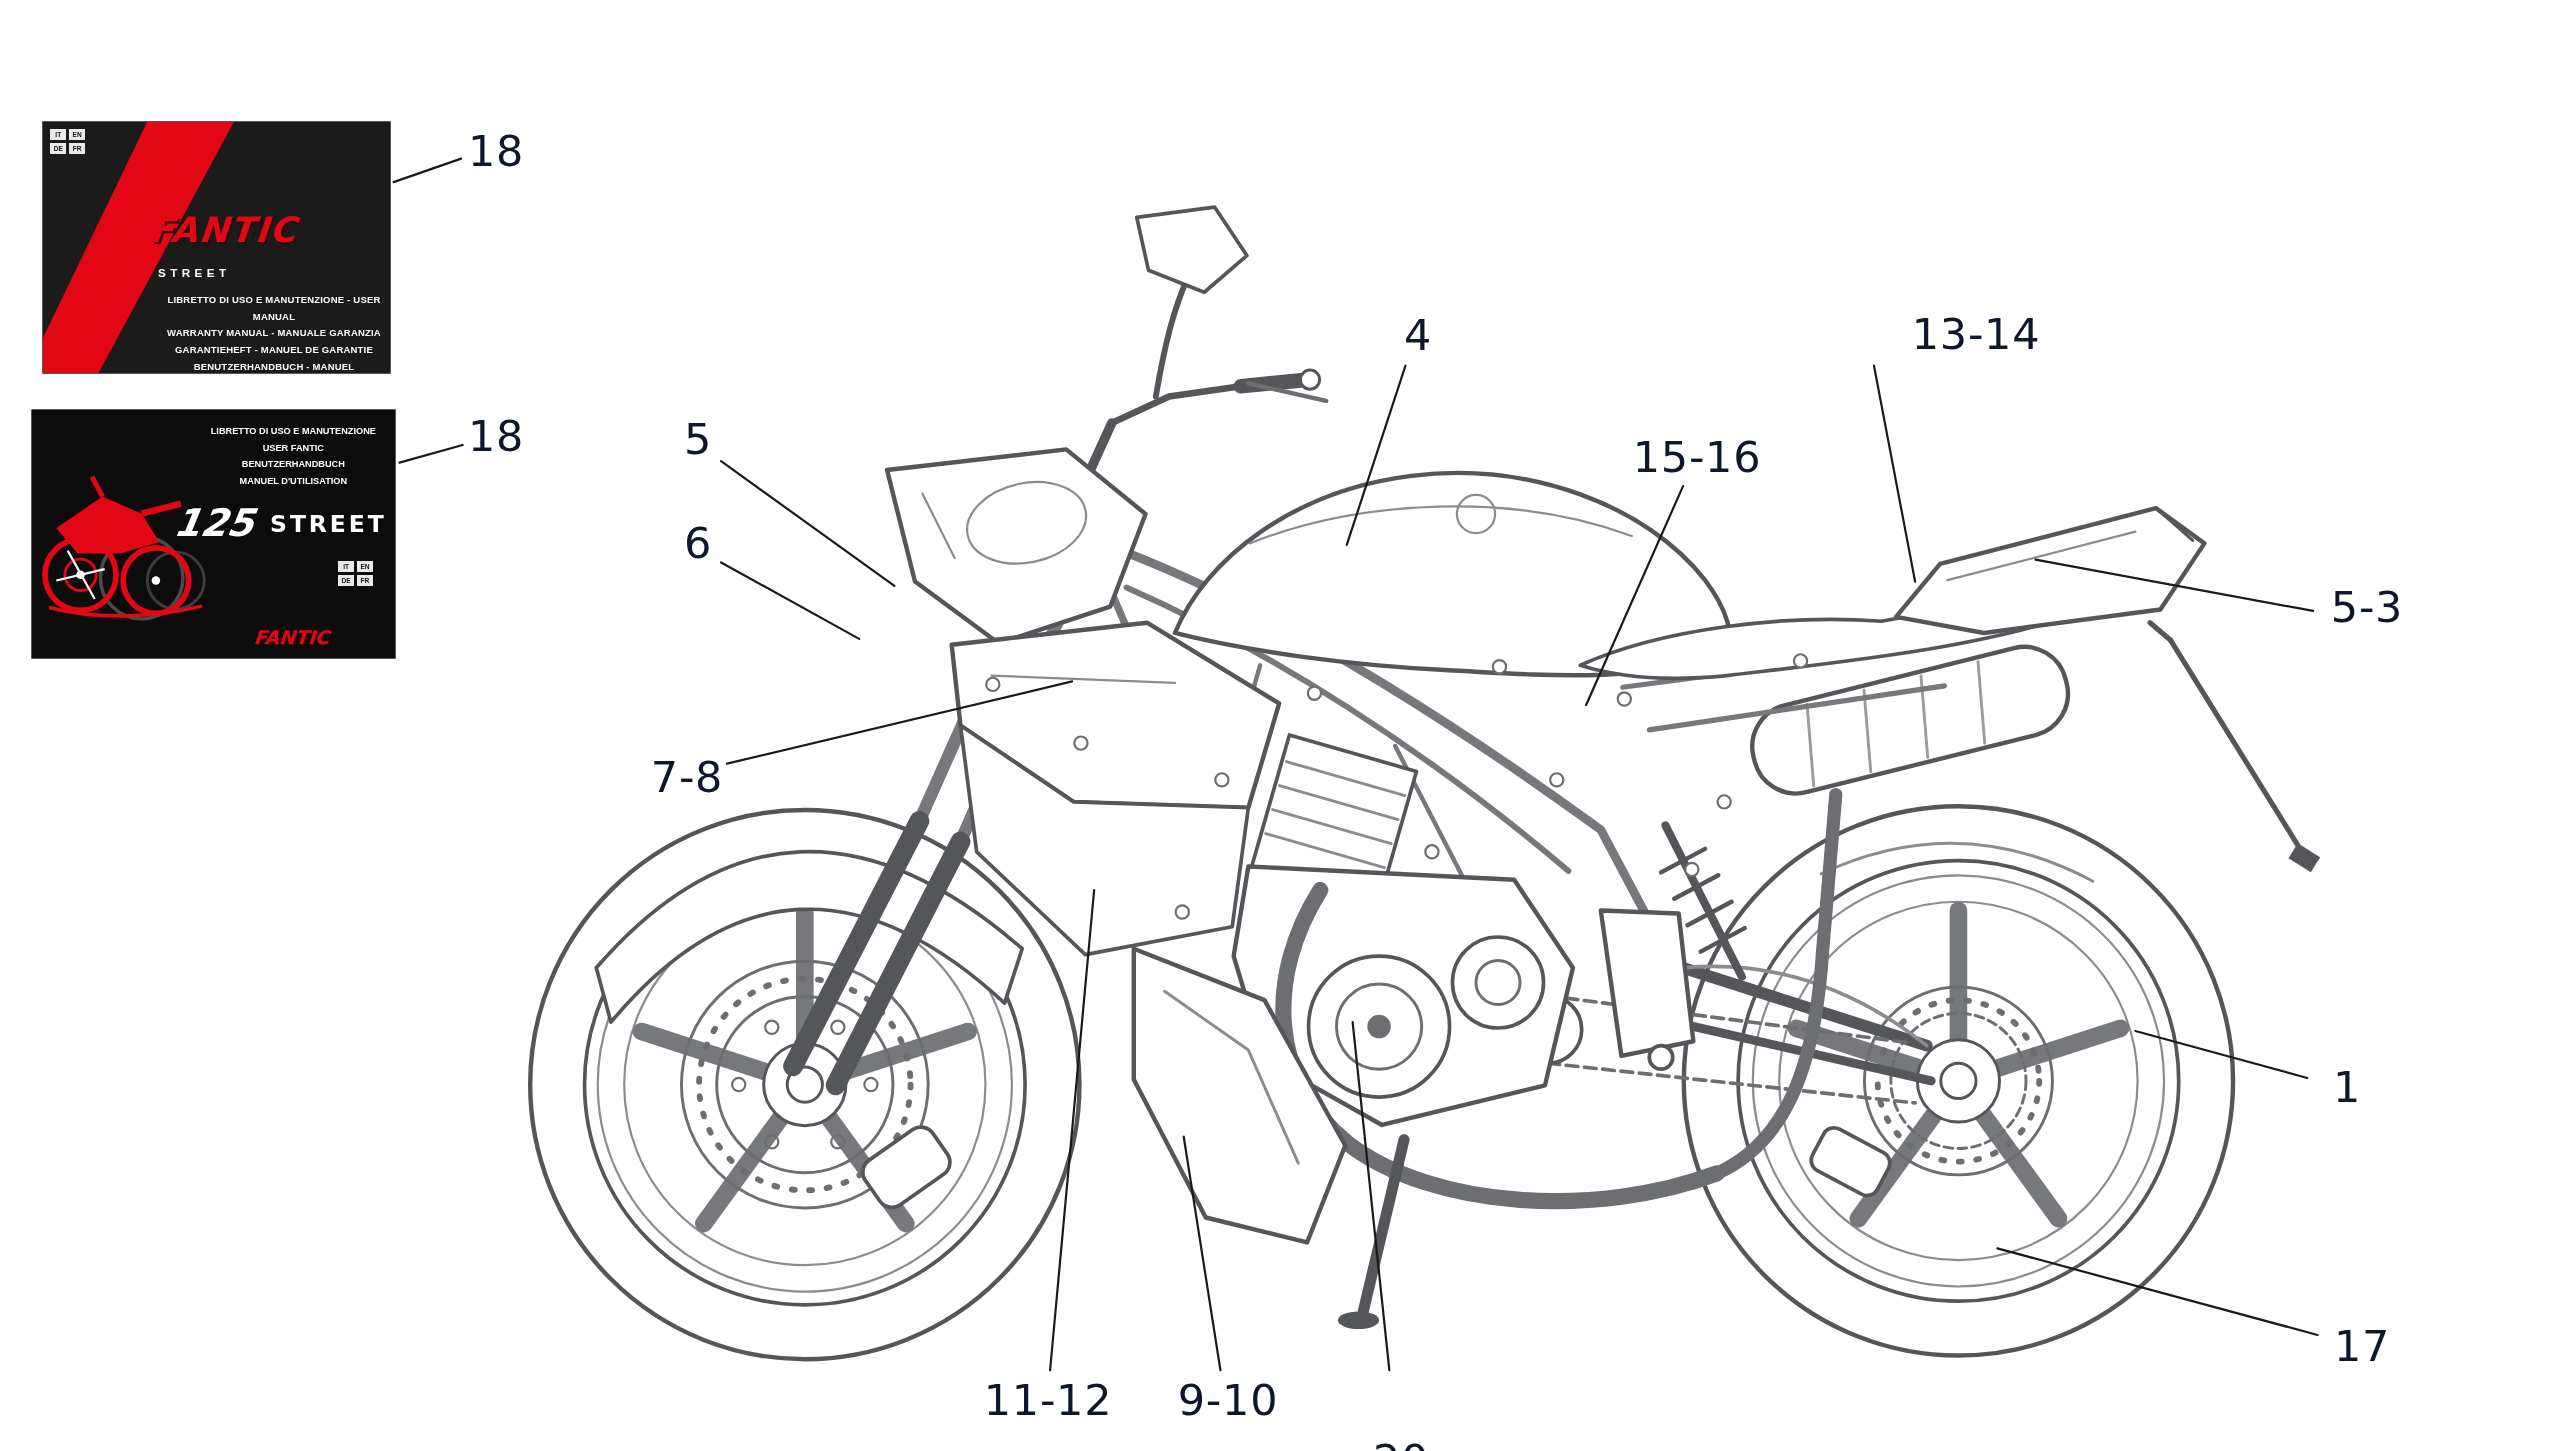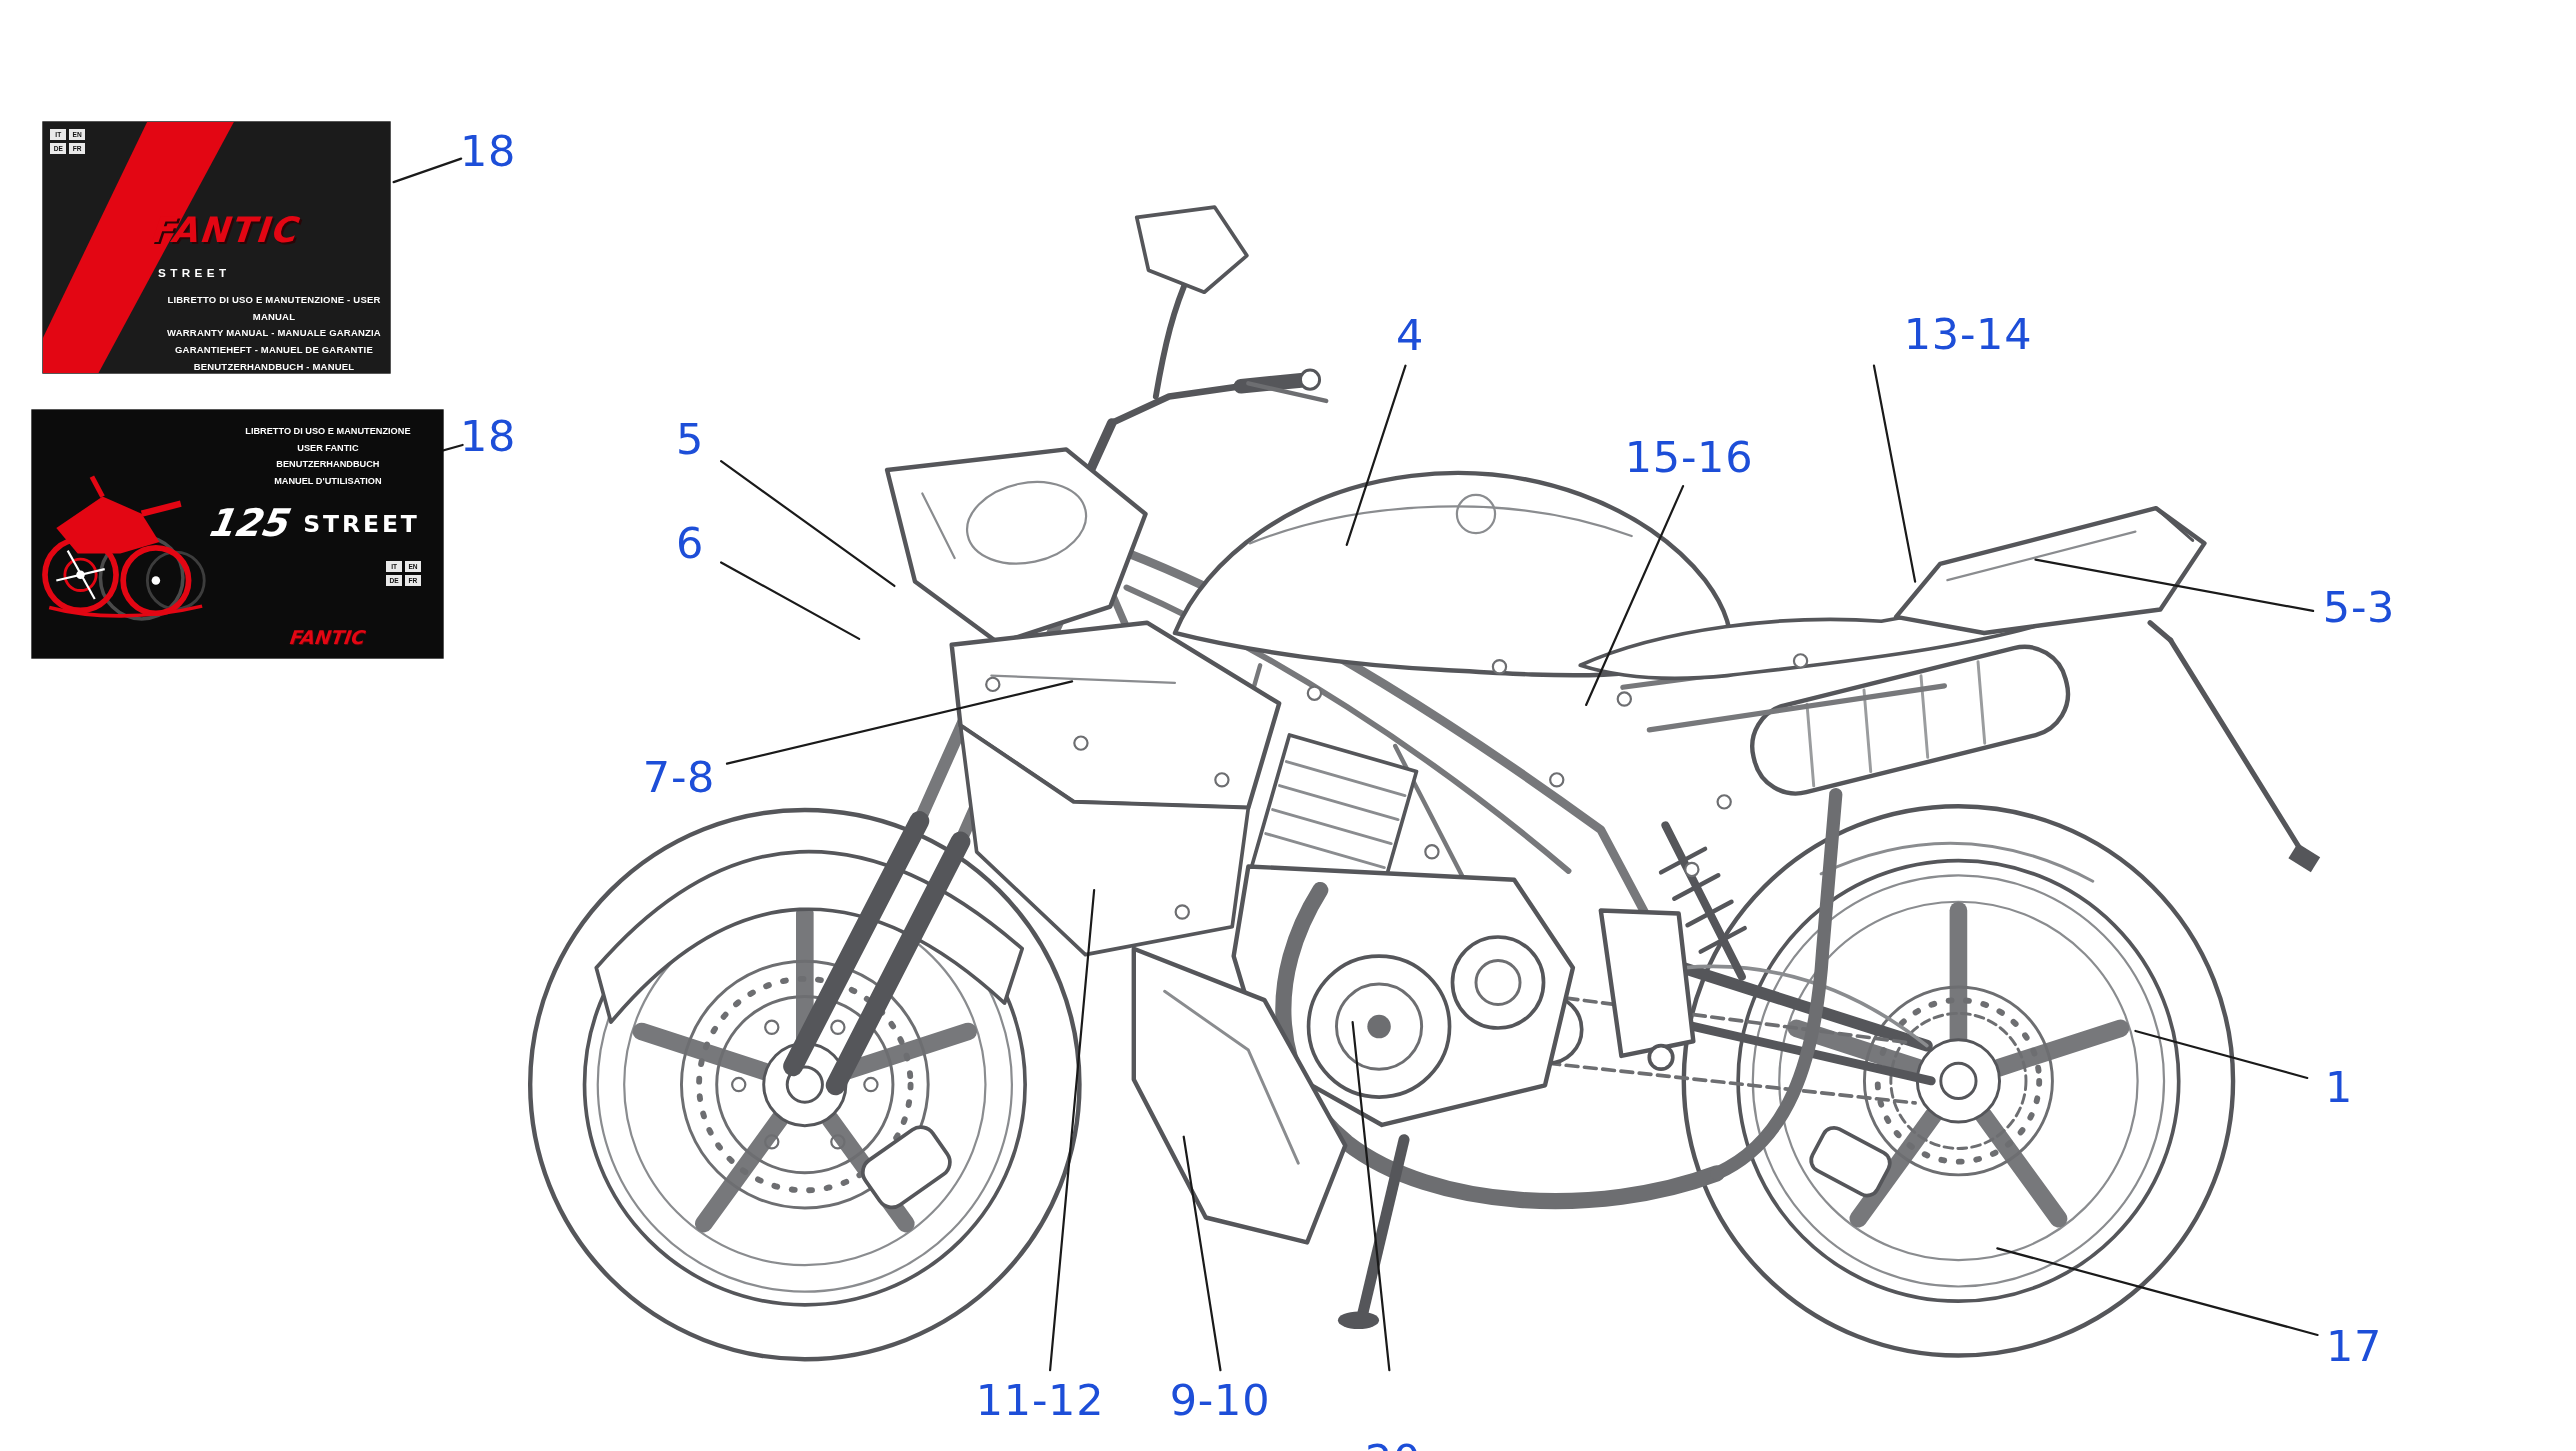--- a/index.html
+++ b/index.html
@@ -2,21 +2,21 @@
 <html style="font-size:11.7px"><head>
 <meta charset="utf-8">
 <style>
   html,body{margin:0;padding:0;background:#ffffff;}
   .stage{position:relative;width:2576px;height:1451px;background:#ffffff;overflow:hidden;
          font-family:"DejaVu Sans",sans-serif;}
   .art{position:absolute;left:0;top:0;width:2576px;height:1451px;}
 
   
   .callout{position:absolute;transform:translate(-50%,-50%);
-           font:400 43px "DejaVu Sans",sans-serif;color:#1d4ed8;letter-spacing:0.7px;white-space:nowrap;}
+           font:400 43px "DejaVu Sans",sans-serif;color:#0f172a;letter-spacing:0.7px;white-space:nowrap;margin-left:8px;}
   .p1{left:2339px;top:1087px}.p2_3{left:2359px;top:607px}.p4{left:1410px;top:335px}
   .p5{left:690px;top:439px}.p6{left:690px;top:543px}.p7_8{left:679px;top:777px}
   .p9_10{left:1220px;top:1400px}.p11_12{left:1040px;top:1400px}.p13_14{left:1968px;top:334px}
   .p15_16{left:1689px;top:457px}.p17{left:2354px;top:1346px}.p18{left:488px;top:151px}
   .p19{left:488px;top:436px}.p20{left:1393px;top:1460px}
 
   
   .booklet{position:absolute;box-shadow:0 0 0 0.7px #111;}
   .b18{left:43px;top:122px;width:347px;height:251px;background:#1b1b1b;}
   .b18-stripe{position:absolute;left:0;top:0;width:100%;height:100%;background:#e30613;
@@ -26,21 +26,21 @@
         justify-content:center;font:700 6.6px "Liberation Sans",sans-serif;}
   .b18-flags{left:7.3px;top:7.3px;}
   .b18-brand{position:absolute;left:110px;top:88px;z-index:2;color:#e30613;
              font:italic 900 35px "DejaVu Sans",sans-serif;letter-spacing:1.5px;
              transform:skewX(-8deg);text-shadow:2.2px 2.2px 0 #2a0507;}
   .b18-model{position:absolute;left:115px;top:144px;z-index:2;color:#ffffff;
              font:700 11.7px "Liberation Sans",sans-serif;letter-spacing:4.4px;}
   .b18-lines{position:absolute;left:115px;top:170px;z-index:2;color:#ffffff;
              font:700 9.5px/1.75 "Liberation Sans",sans-serif;letter-spacing:0.2px;text-align:center;}
 
-  .b19{left:32px;top:410px;width:411px;height:248px;background:#0c0c0c;}
+  .b19{left:32px;top:410px;width:363px;height:248px;background:#0c0c0c;}
   .b19-art{position:absolute;left:2.9px;top:14.7px;width:192px;height:220px;}
   .b19-lines{position:absolute;left:46%;top:13.2px;width:52%;text-align:center;color:#ffffff;
              font:700 9.2px/1.8 "Liberation Sans",sans-serif;}
   .b19-model{position:absolute;left:40%;top:91px;width:58%;text-align:center;color:#ffffff;white-space:nowrap;}
   .n125{display:inline-block;font:italic 900 38px "DejaVu Sans",sans-serif;transform:skewX(-12deg);margin-right:8.8px;}
   .street{display:inline-block;font:700 23.5px "DejaVu Sans",sans-serif;letter-spacing:2.9px;vertical-align:4.4px;}
   .b19-flags{right:22px;top:151px;}
   .b19-brand{position:absolute;left:46%;bottom:10.3px;width:52%;text-align:center;color:#e30613;
              font:italic 900 19px "DejaVu Sans",sans-serif;transform:skewX(-8deg);text-shadow:0.7px 0.7px 0 #55060a;}
 </style>

